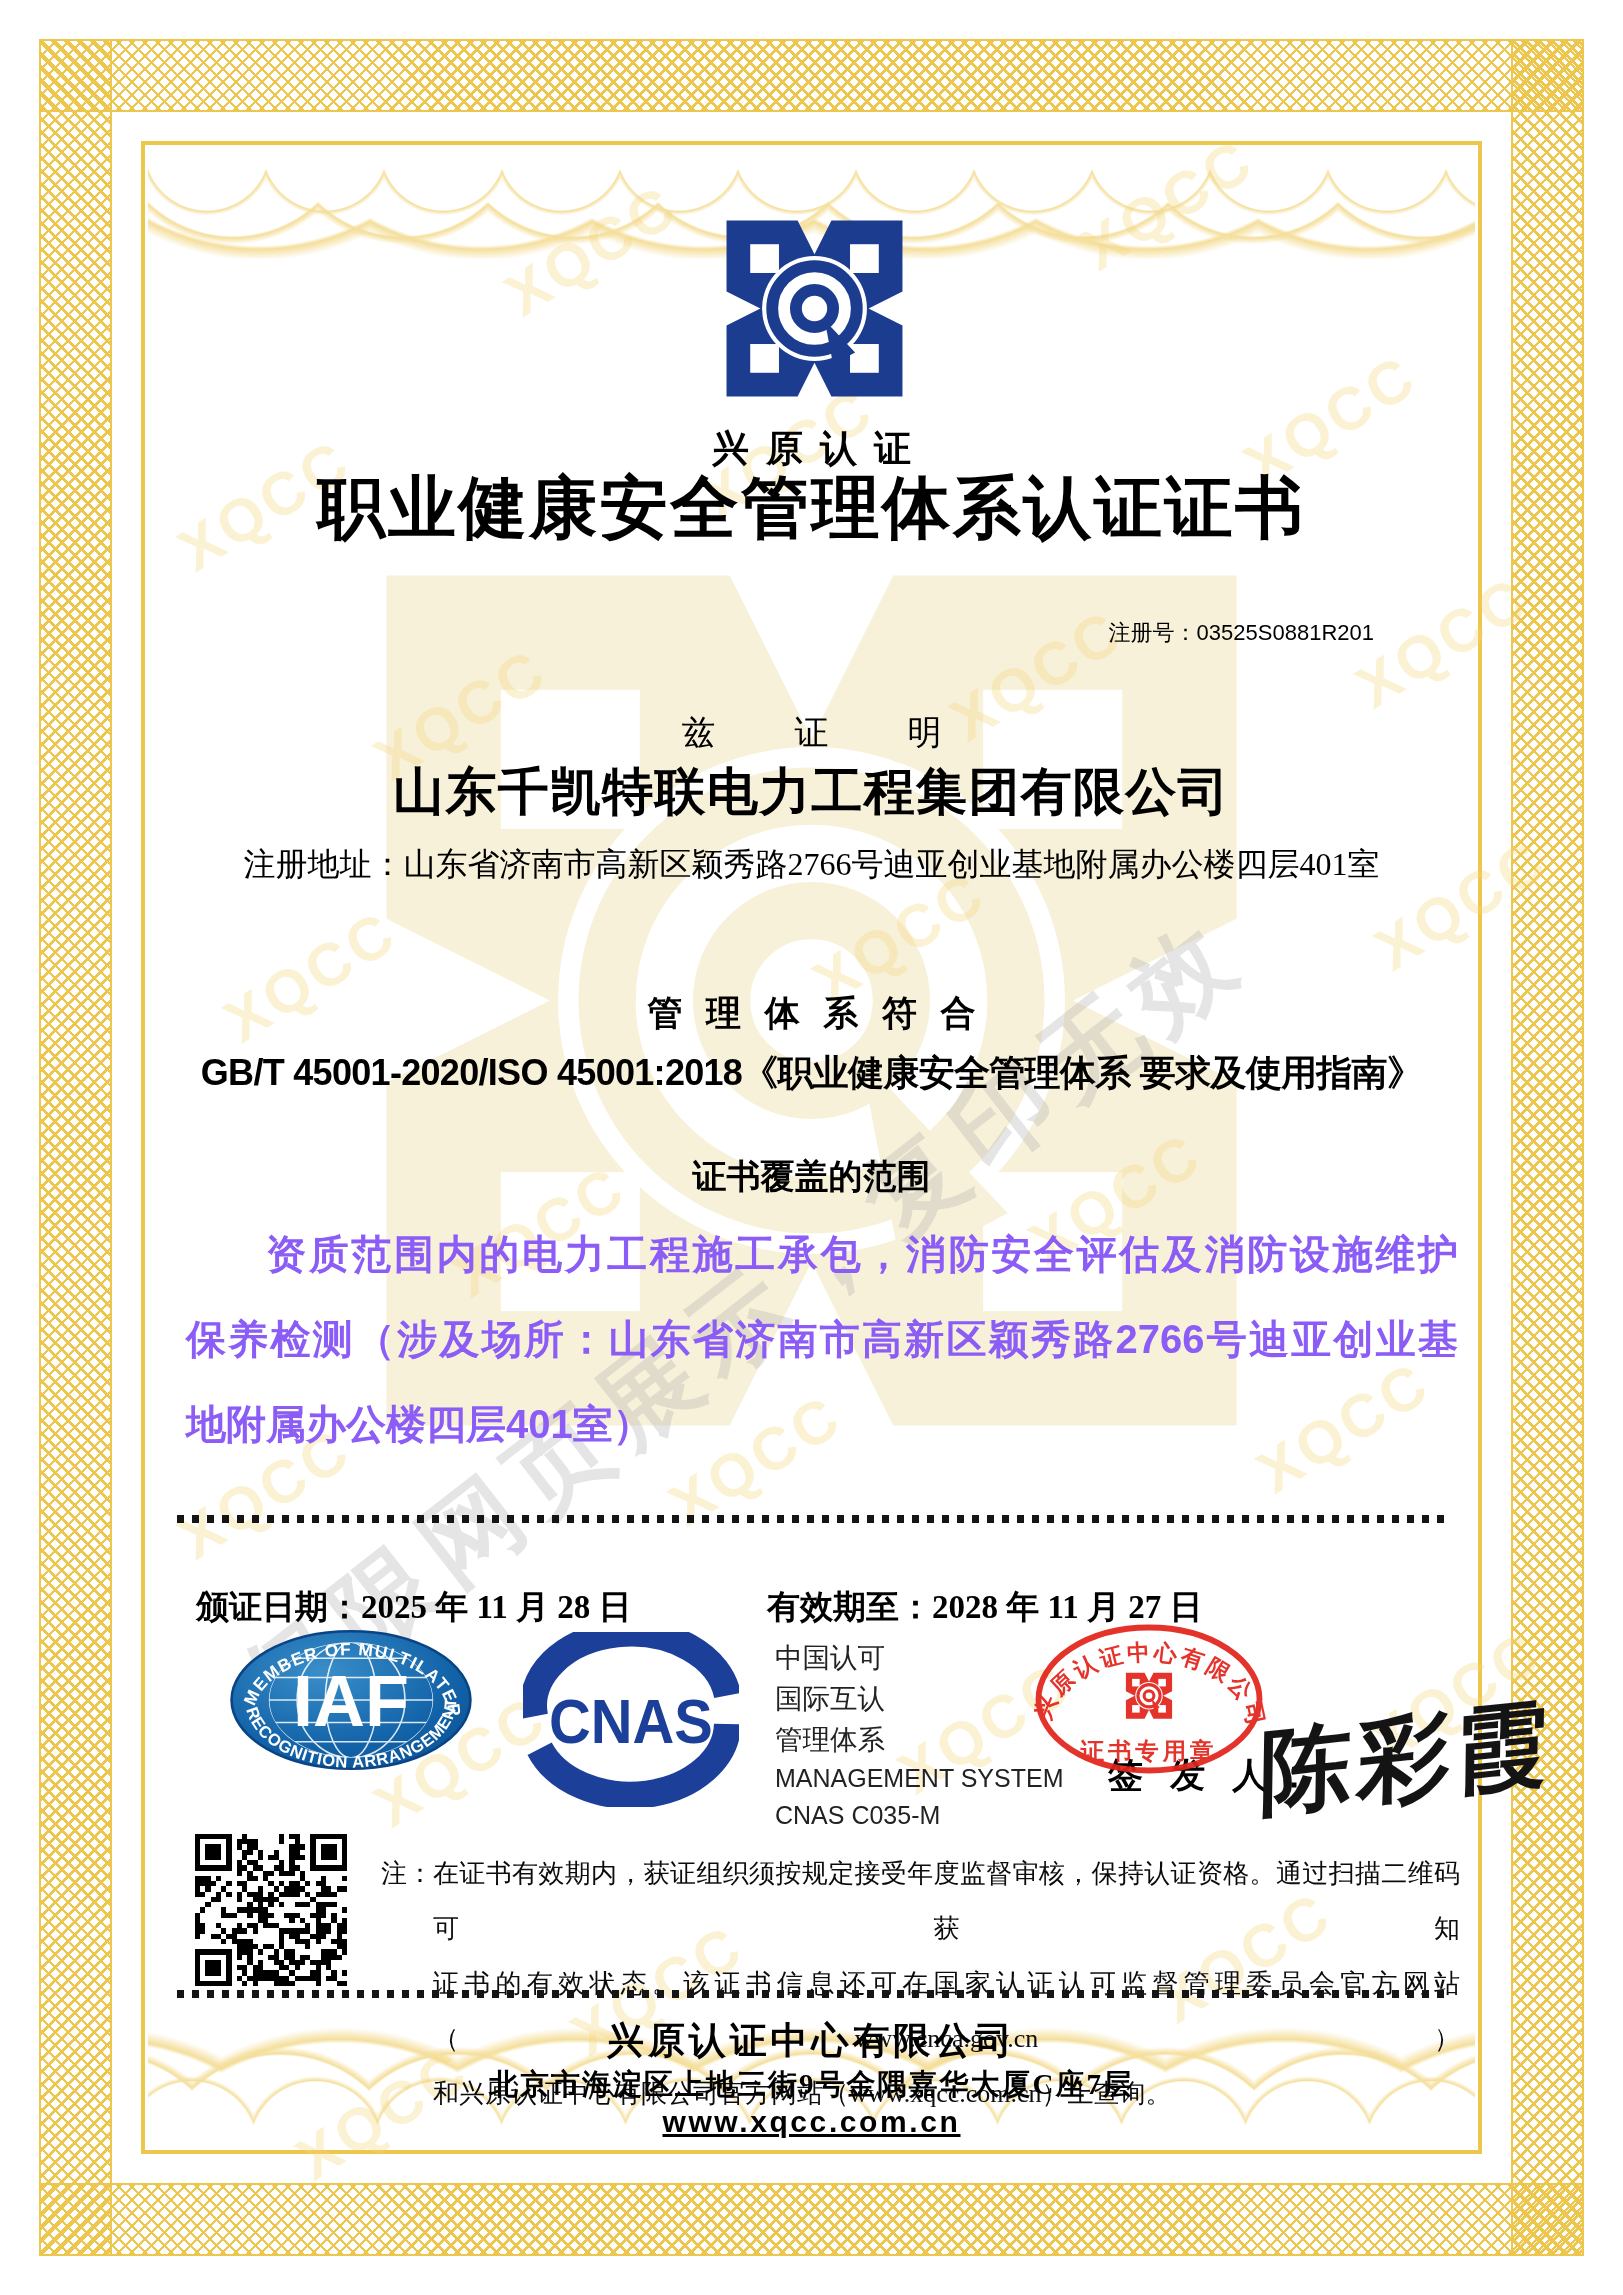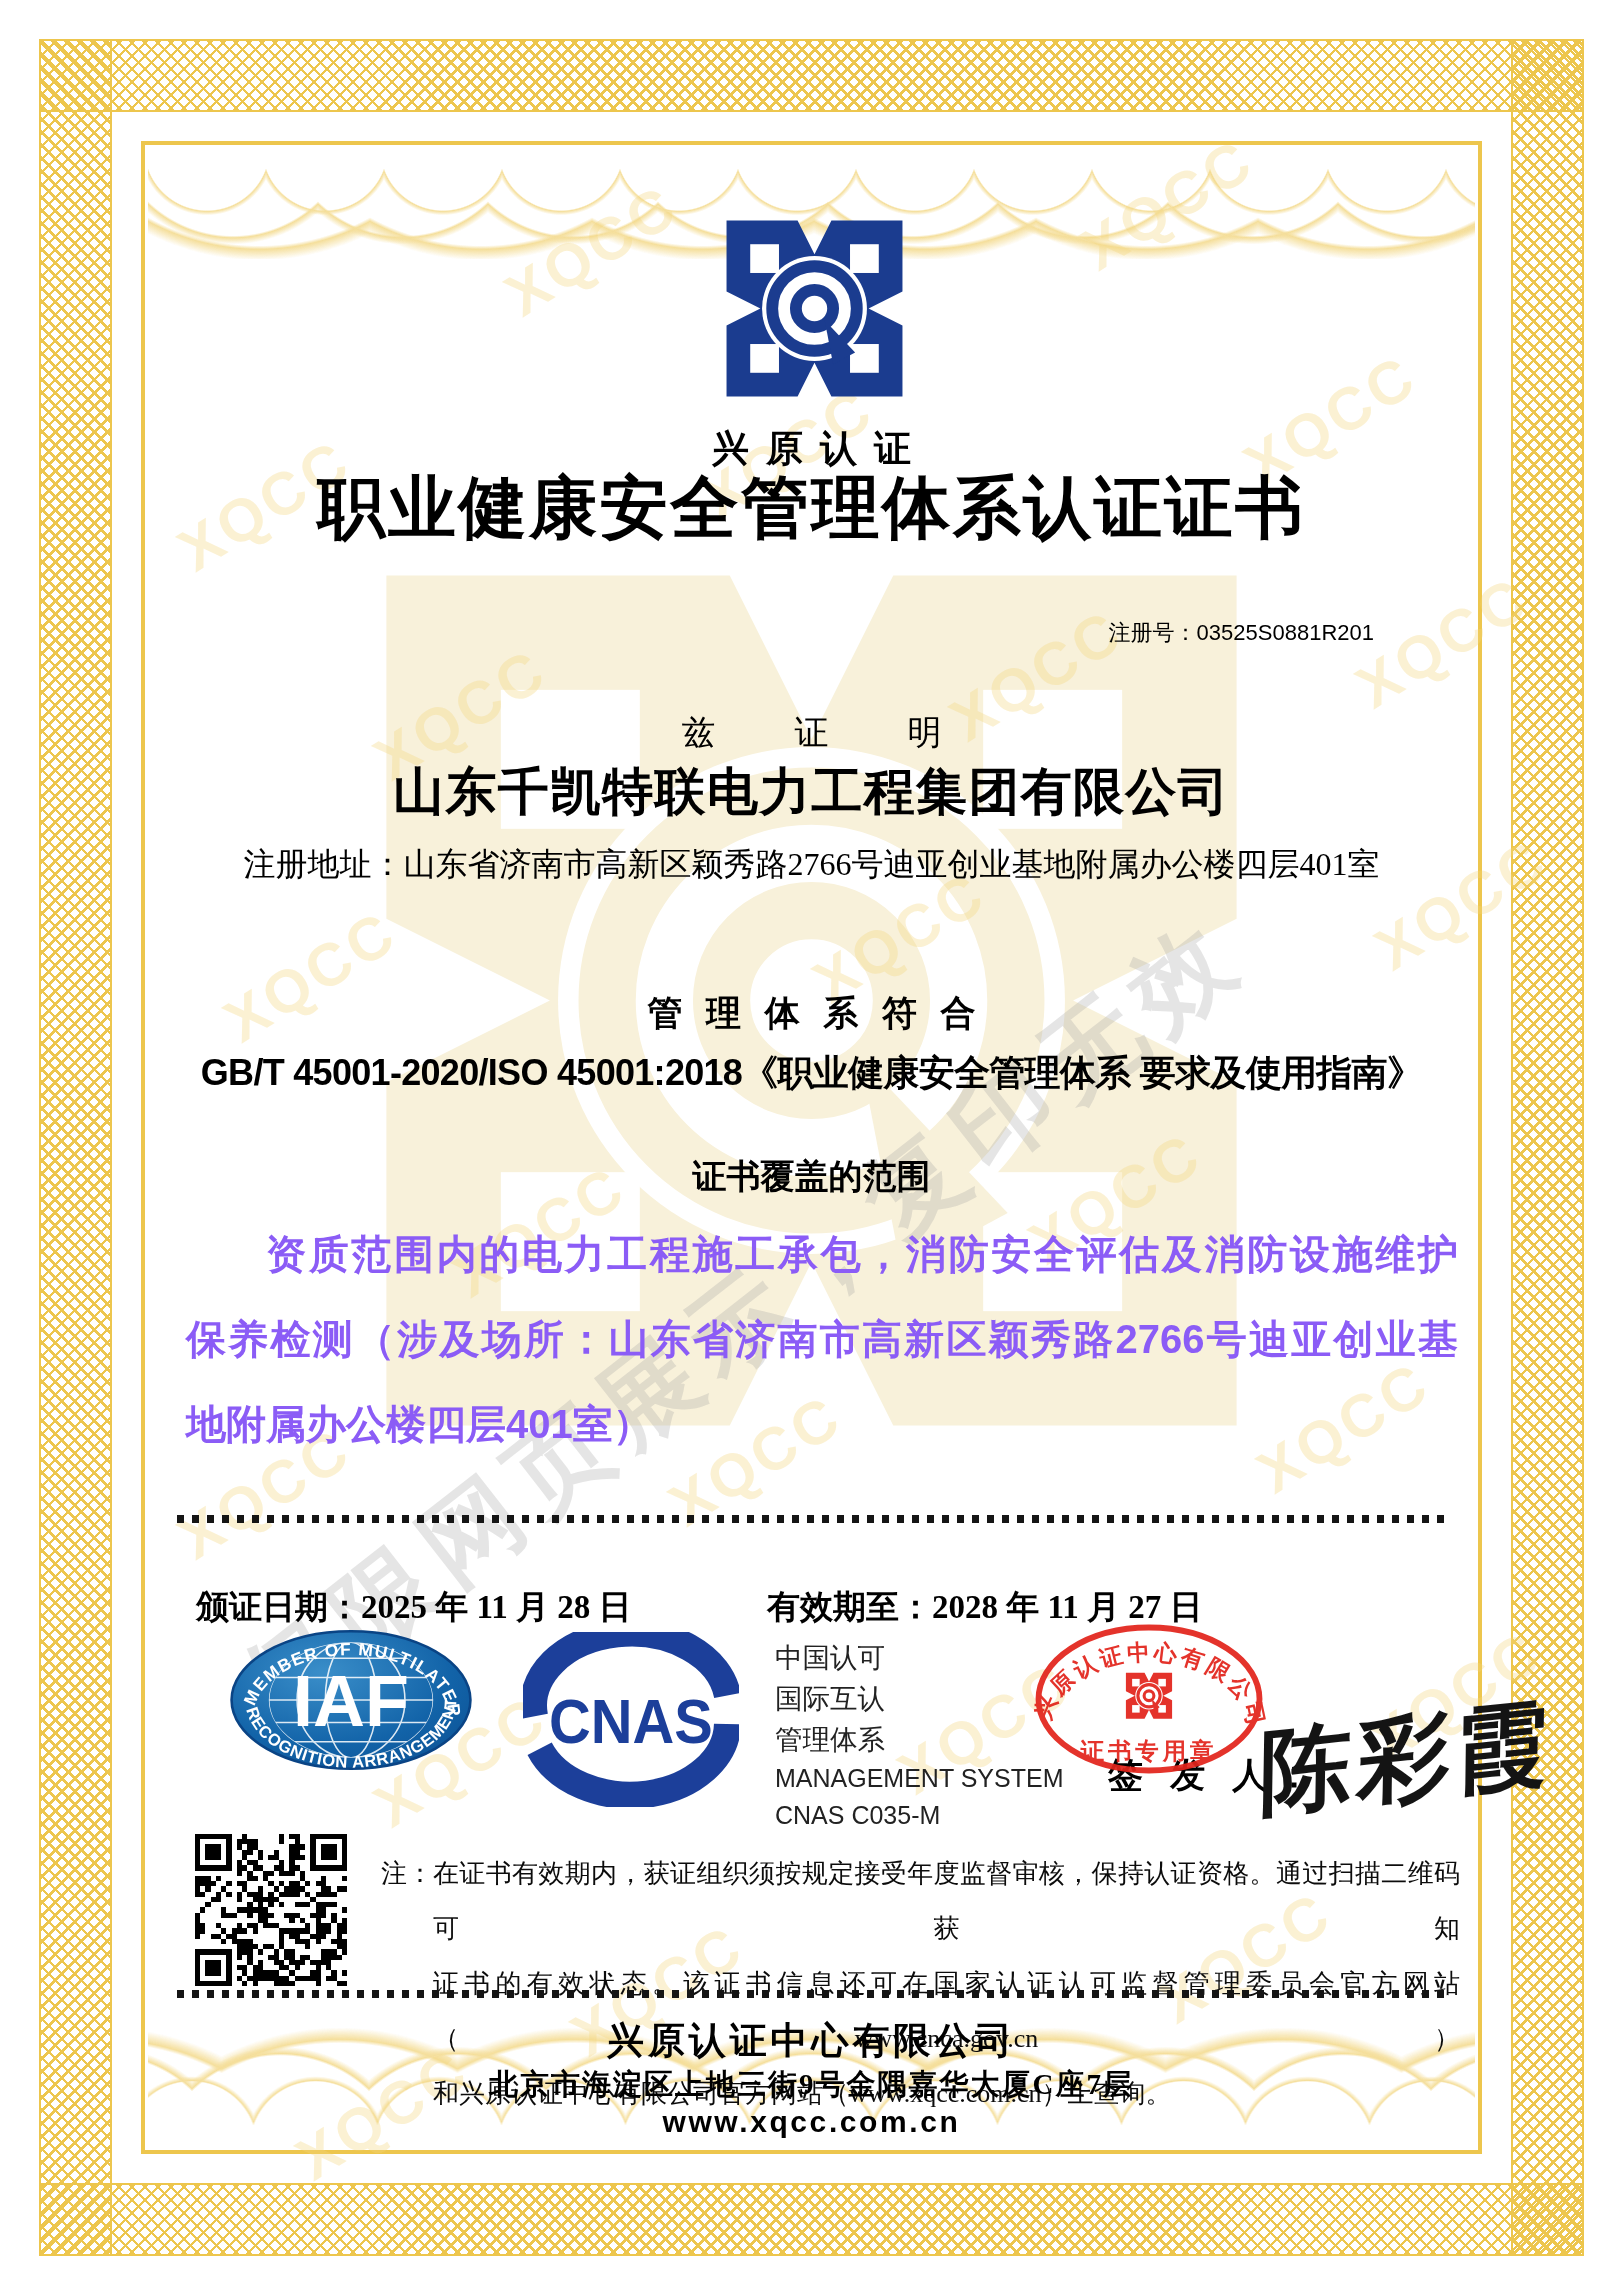--- a/index.html
+++ b/index.html
@@ -77,21 +77,21 @@
   .qr{left:195px;top:1834px;width:152px;height:152px;}
   .note{left:381px;top:1846px;width:1079px;font-size:26px;line-height:55px;color:#0c0c0c;}
   .note-row{display:flex;}
   .note-label{flex:0 0 48px;}
   .note-lines{width:1027px;}
   .note-lines .l{text-align:justify;text-align-last:justify;}
   .note-lines .l.last{text-align:center;text-align-last:left;}
 
   .footer-company{top:2016px;font-size:37px;font-weight:800;letter-spacing:3.9px;}
   .footer-addr{top:2065px;font-size:29px;font-weight:700;letter-spacing:2px;}
-  .footer-url{top:2105px;font-size:30px;font-weight:700;letter-spacing:2.6px;}
+  .footer-url{top:2105px;font-size:30px;font-weight:700;letter-spacing:2.6px;text-decoration:underline;}
 
   svg text{font-family:"Liberation Sans","DejaVu Sans",sans-serif;}
 </style>
 </head>
 <body>
 
 <svg width="0" height="0" style="position:absolute">
   <defs>
     <symbol id="xlogo" viewBox="0 0 120 120">
       <path d="M8,8 L50,8 L60,28 L70,8 L112,8 L112,50 L92,60 L112,70 L112,112 L70,112 L60,92 L50,112 L8,112 L8,70 L28,60 L8,50 Z" fill="currentColor"></path>

